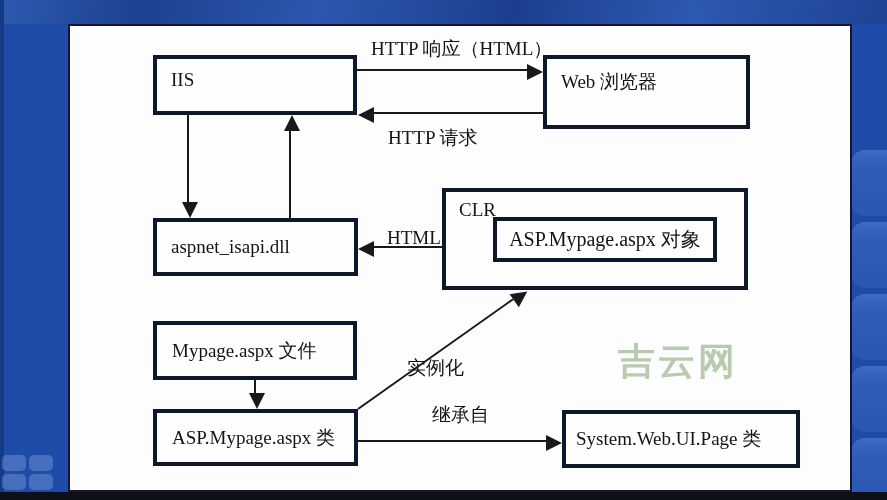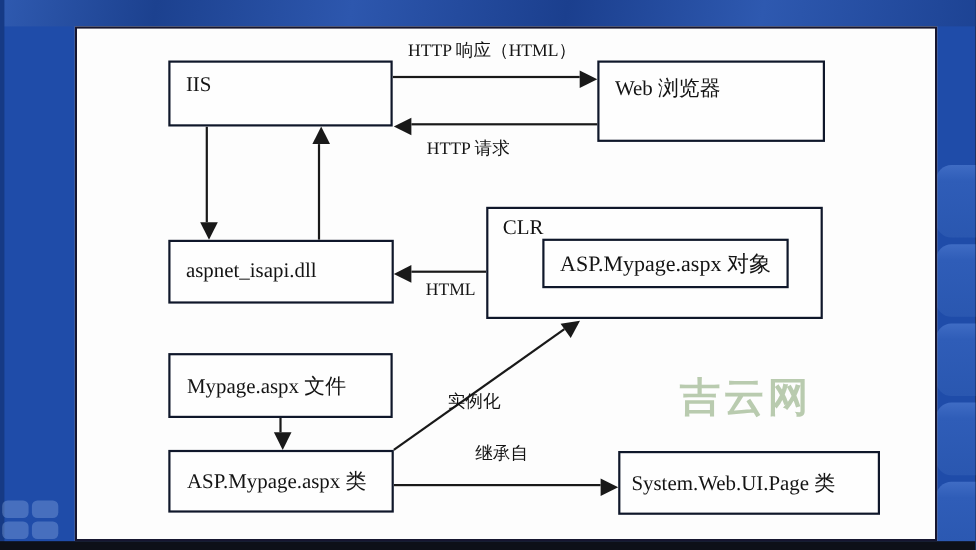--- a/index.html
+++ b/index.html
@@ -24,40 +24,40 @@
   .bl-tiles .btile { width:24px; height:16px; border-radius:5px; background:rgba(120,155,215,0.45); }
   .bottom-bar { position:absolute; left:0; top:492px; width:887px; height:8px; background:#0d1018; z-index:5; }
   
   .panel {
     position:absolute; left:68px; top:24px; width:784px; height:468px;
     box-sizing:border-box; background:#fdfdfd; border:2px solid #161630; z-index:1;
   }
   
   .box {
     position:absolute; box-sizing:border-box; background:#fefefe;
-    border:2px solid #0f172a; color:#141414; font-size:19px;
+    border:4px solid #0f172a; color:#141414; font-size:19px;
     display:flex; align-items:center; padding-left:14px; z-index:3; white-space:nowrap;
   }
   .box.top-align { align-items:flex-start; padding-top:10px; }
   .box.center-text { justify-content:center; padding-left:0; font-size:20px; }
   
   .hline { position:absolute; height:0; border-top:2px solid #191919; z-index:2; }
   .vline { position:absolute; width:0; border-left:2px solid #191919; z-index:2; }
   .rot { transform-origin:0 50%; }
   
   .ah-r { position:absolute; right:-16px; top:-7px; width:0; height:0;
           border-left:16px solid #191919; border-top:8px solid transparent; border-bottom:8px solid transparent; }
   .ah-l { position:absolute; left:-16px; top:-7px; width:0; height:0;
           border-right:16px solid #191919; border-top:8px solid transparent; border-bottom:8px solid transparent; }
   .ah-d { position:absolute; bottom:-16px; left:-7px; width:0; height:0;
           border-top:16px solid #191919; border-left:8px solid transparent; border-right:8px solid transparent; }
   .ah-u { position:absolute; top:-16px; left:-7px; width:0; height:0;
           border-bottom:16px solid #191919; border-left:8px solid transparent; border-right:8px solid transparent; }
   
-  .elabel { position:absolute; color:#141414; font-size:16px; z-index:4; white-space:nowrap; }
+  .elabel { position:absolute; color:#141414; font-size:19px; z-index:4; white-space:nowrap; }
   
   .watermark {
     position:absolute; left:618px; top:337px; z-index:4;
     font-family:"DejaVu Sans","Liberation Sans",sans-serif;
     font-size:37px; font-weight:700; letter-spacing:3px; color:#b6c9ab; opacity:0.95;
   }
 </style>
 </head>
 <body>
 
@@ -149,21 +149,21 @@
   </div>
 
   <div class="hline" style="left:358px; top:440px; width:188px;">
     <div class="ah-r"></div>
   </div>
 
   <div class="elabel" style="left:371px; top:36px;">HTTP 响应（HTML）</div>
 
   <div class="elabel" style="left:388px; top:125px;">HTTP 请求</div>
 
-  <div class="elabel" style="left:387px; top:227px;margin-top:28px;">HTML</div>
+  <div class="elabel" style="left:387px; top:227px;">HTML</div>
 
   <div class="elabel" style="left:407px; top:355px;">实例化</div>
 
   <div class="elabel" style="left:432px; top:402px;">继承自</div>
 
   <div class="watermark">吉云网</div>
 
 </div>
 
 </body></html>

